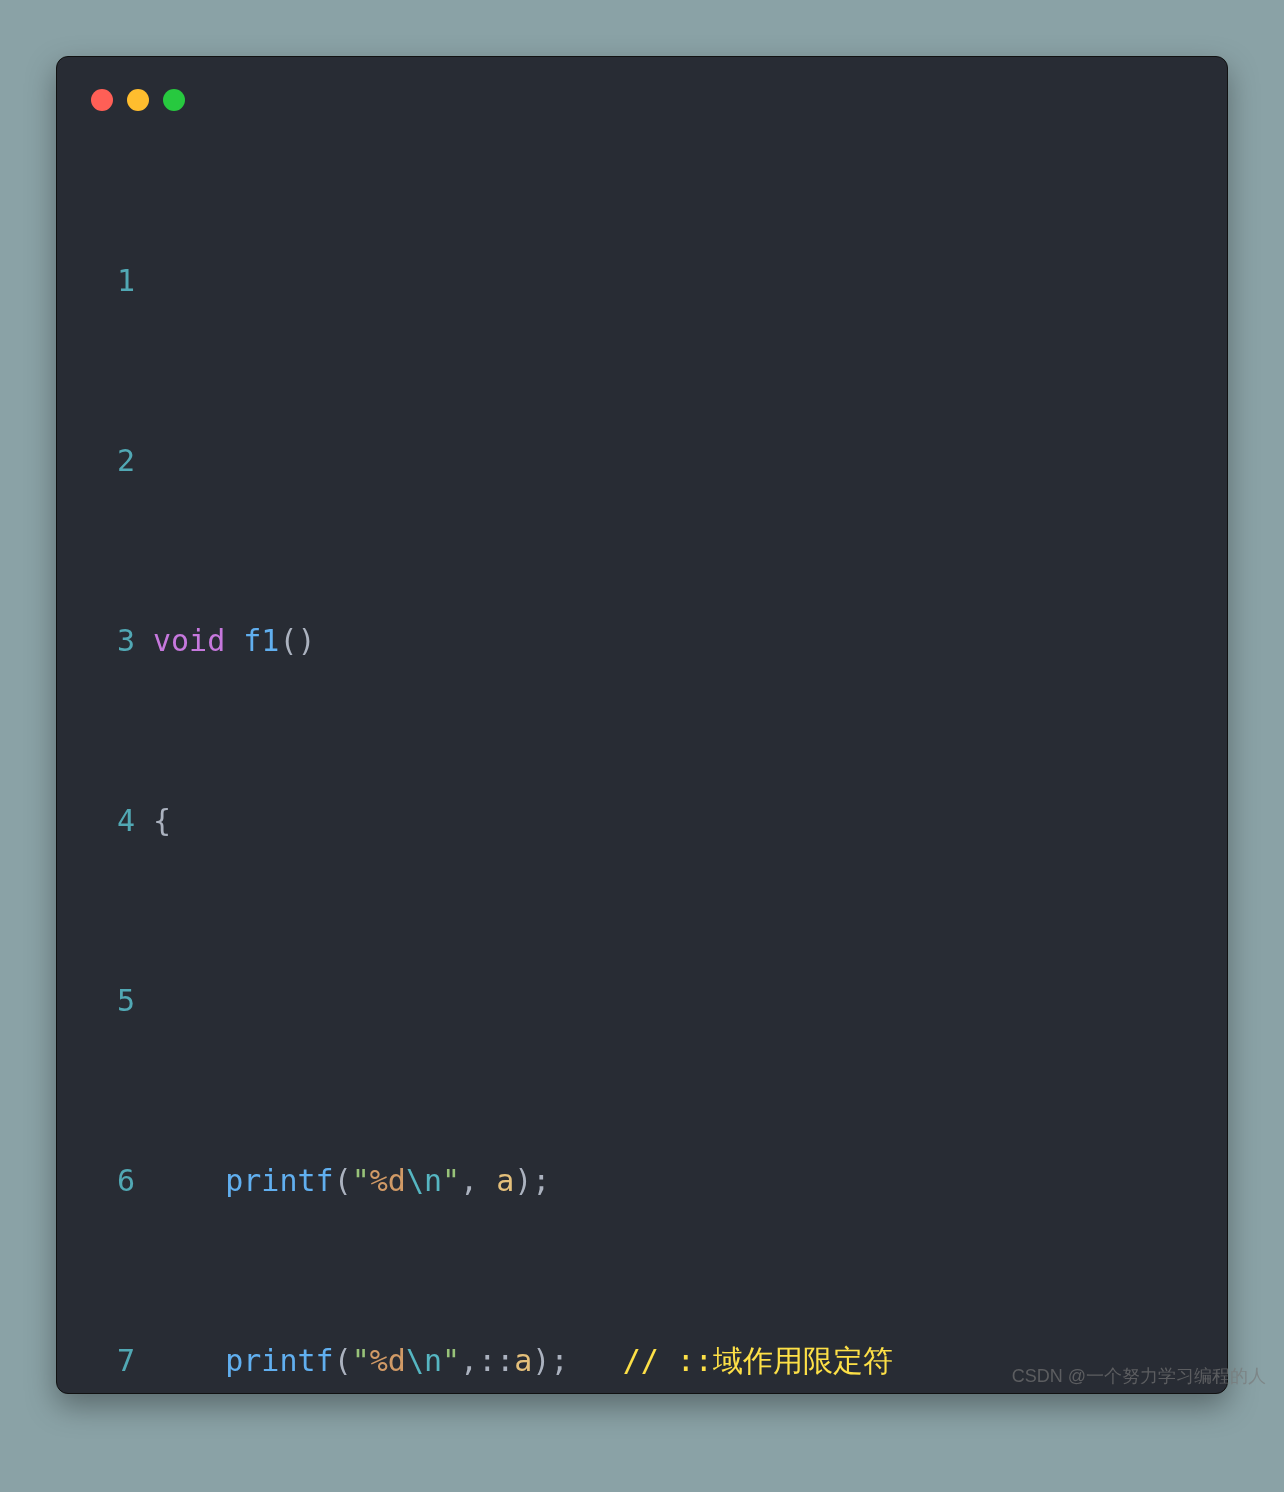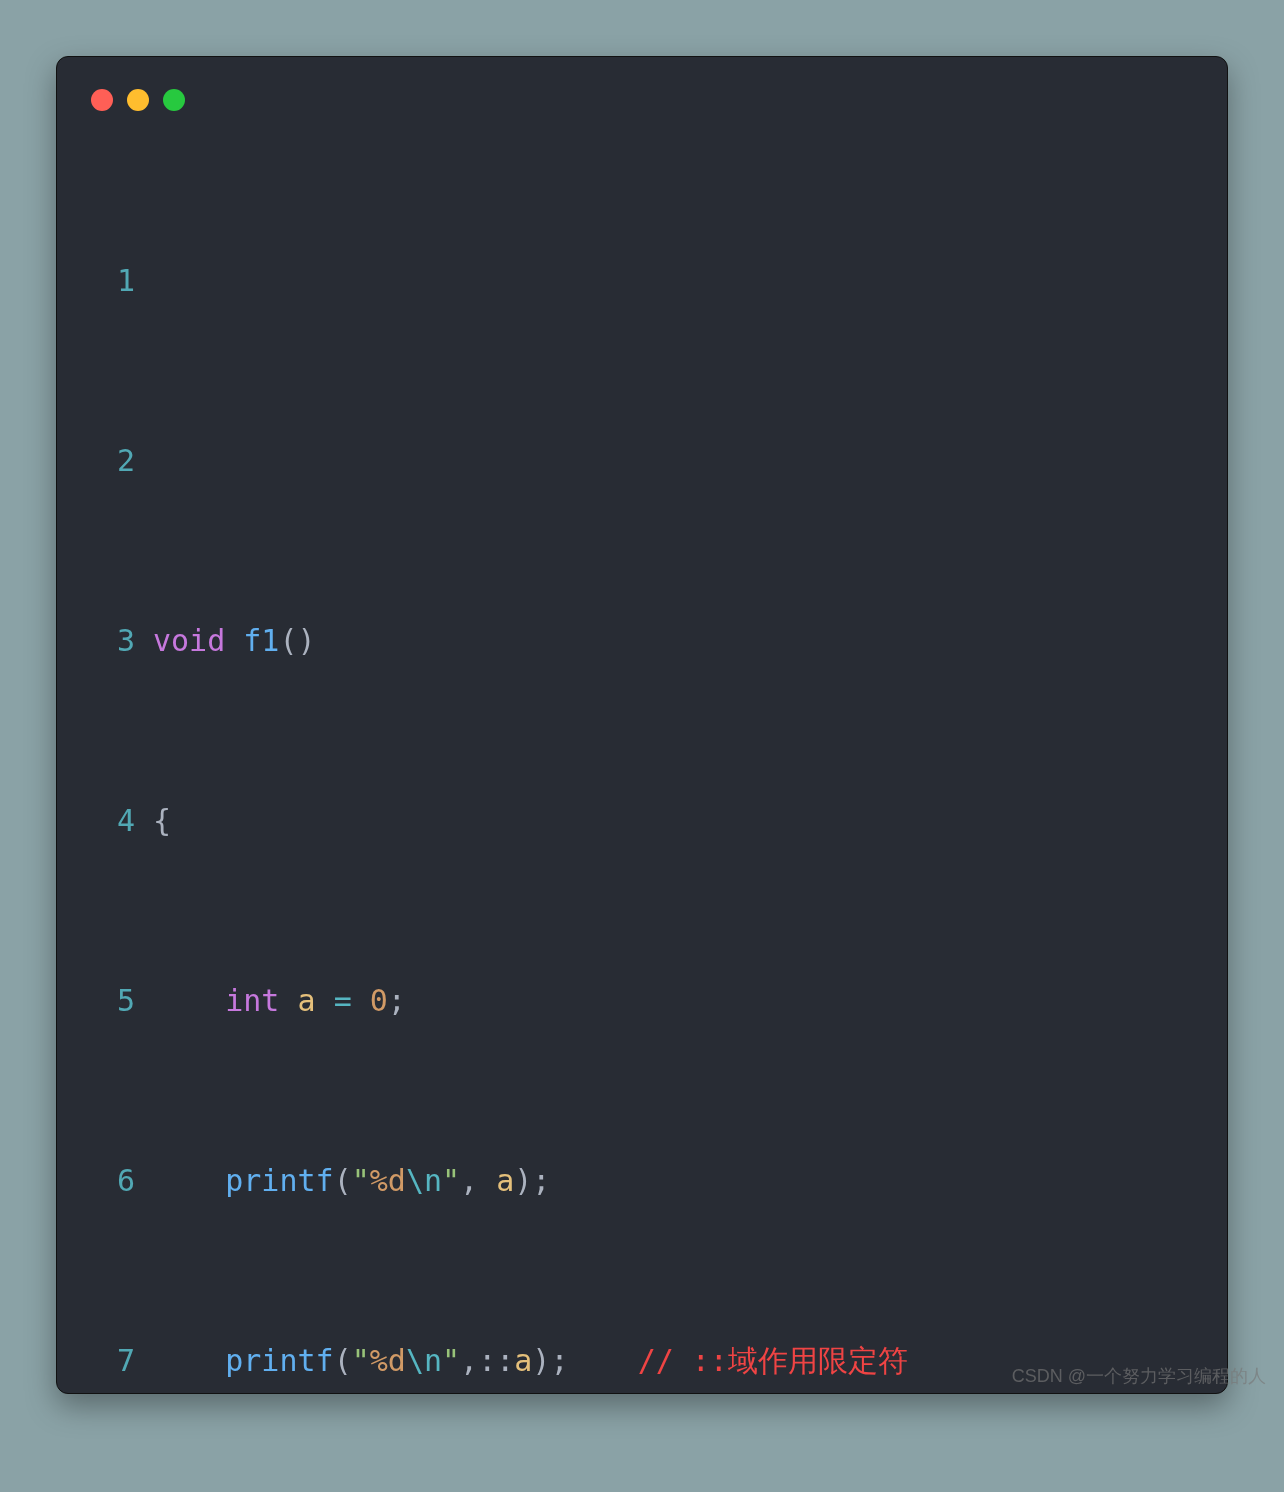--- a/index.html
+++ b/index.html
@@ -17,40 +17,40 @@
   .tok-type{color:#c678dd;}       
   .tok-ident{color:#e5c07b;}      
   .tok-func{color:#61afef;text-align:center;}       
   .tok-op{color:#56b6c2;}         
   .tok-num{color:#d19a66;}        
   .tok-punc{color:#abb2bf;}       
   .tok-str{color:#98c379;}        
   .tok-esc{color:#56b6c2;}        
   .tok-fmt{color:#d19a66;}        
   .tok-scope{color:#abb2bf;}      
-  .tok-comment{color:#ef4444;margin-left:15px;}    
+  .tok-comment{color:#fde047;}    
   .watermark{position:absolute;right:18px;bottom:6px;font-family:Arial,sans-serif;font-size:18px;color:rgba(120,120,120,.65);}
 </style>
 </head>
 <body>
 
 <div class="outer">
   <div class="window">
     <div class="titlebar">
       <span class="dot red"></span>
       <span class="dot yellow"></span>
       <span class="dot green"></span>
     </div>
 
     <div class="code">
       <div class="line"><span class="gutter">1</span></div>
       <div class="line"><span class="gutter">2</span><span class="src"></span></div>
       <div class="line"><span class="gutter">3</span><span class="src"><span class="tok-type">void</span><span> </span><span class="tok-func">f1</span><span class="tok-punc">(</span><span class="tok-punc">)</span></span></div>
       <div class="line"><span class="gutter">4</span><span class="src"><span class="tok-punc">{</span></span></div>
-      <div class="line"><span class="gutter">5</span><span class="src"><span>    </span><span class="tok-type">int</span><span> </span><span class="tok-ident">a</span><span> </span><span class="tok-op">=</span><span> </span><span class="tok-num">0</span><span class="tok-punc">;</span></span></div>
+      <div class="line"><span class="gutter">5</span></div>
       <div class="line"><span class="gutter">6</span><span class="src"><span>    </span><span class="tok-func">printf</span><span class="tok-punc">(</span><span class="tok-str">"</span><span class="tok-fmt">%d</span><span class="tok-esc">\n</span><span class="tok-str">"</span><span class="tok-punc">,</span><span> </span><span class="tok-ident">a</span><span class="tok-punc">)</span><span class="tok-punc">;</span></span></div>
       <div class="line"><span class="gutter">7</span><span class="src"><span>    </span><span class="tok-func">printf</span><span class="tok-punc">(</span><span class="tok-str">"</span><span class="tok-fmt">%d</span><span class="tok-esc">\n</span><span class="tok-str">"</span><span class="tok-punc">,</span><span class="tok-scope">::</span><span class="tok-ident">a</span><span class="tok-punc">)</span><span class="tok-punc">;</span><span>   </span><span class="tok-comment">// ::域作用限定符</span></span></div>
       
       
       
       
       
       
       
       

